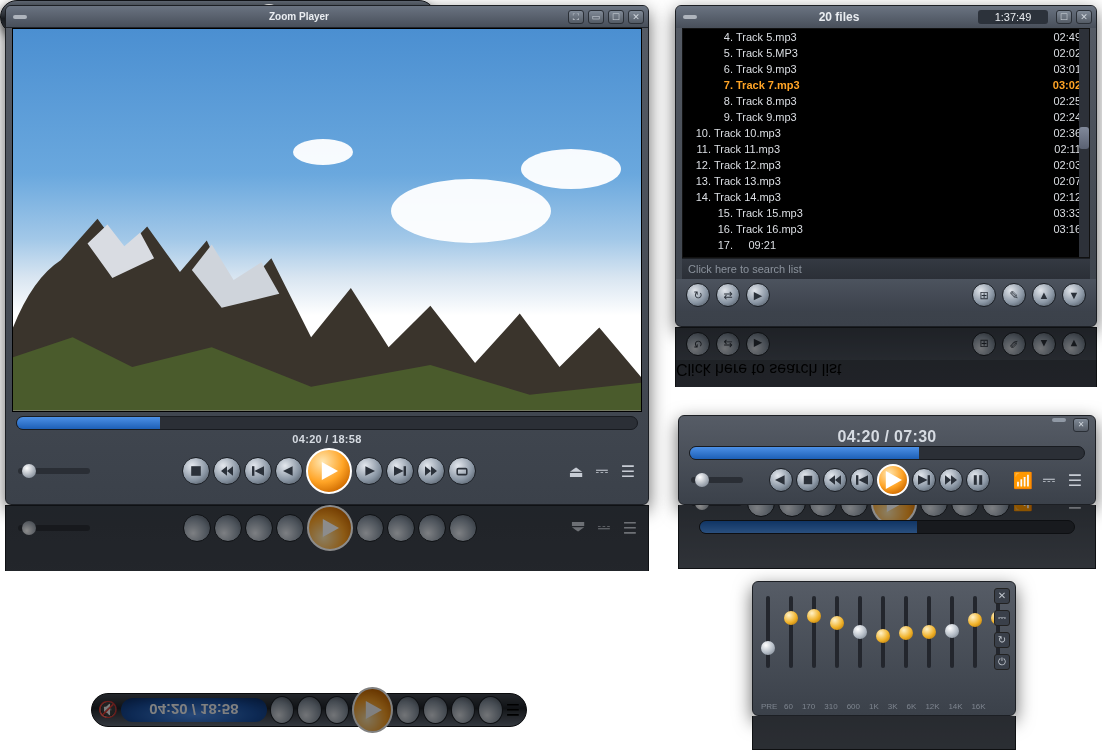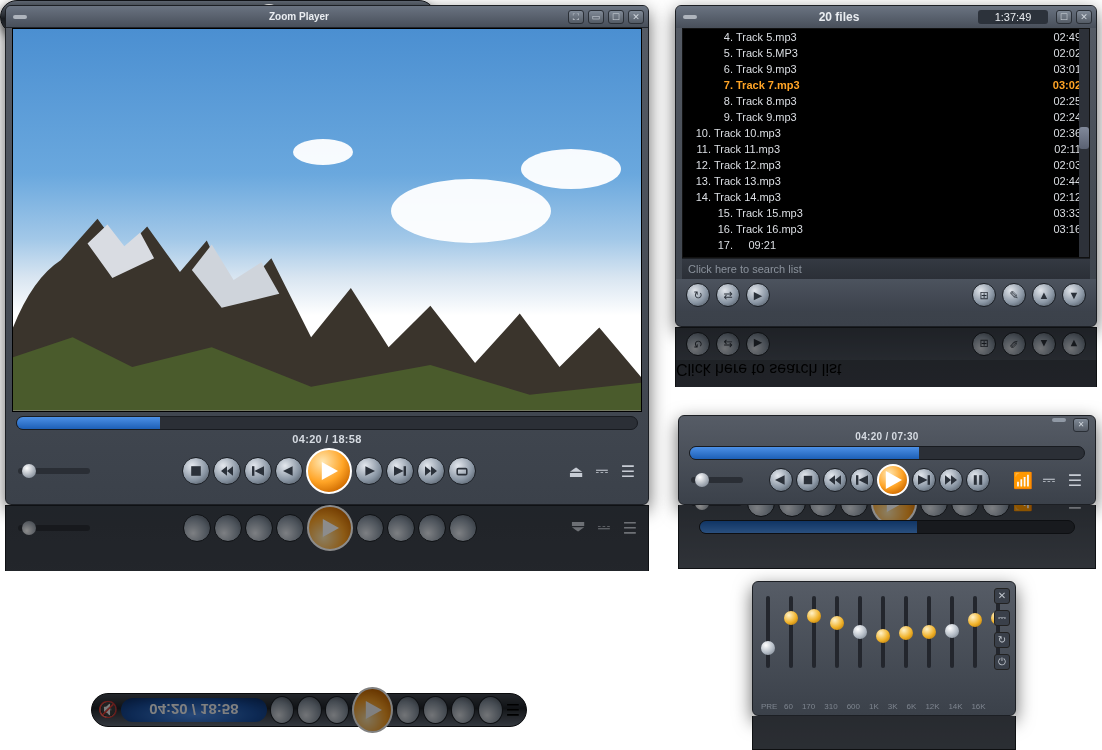--- a/index.html
+++ b/index.html
@@ -54,21 +54,21 @@
   #pl .search{margin:0 6px;padding:4px 6px;color:#8b929c;font-size:11px;background:linear-gradient(#343942,#2b2f37);border-top:1px solid #1c1f24;}
   #pl .scrollbar{position:absolute;right:0;top:0;width:10px;height:100%;background:#2d3139;}
   #pl .scroll-thumb{position:absolute;right:0;width:10px;height:22px;top:98px;background:linear-gradient(#81899a,#5a6172);border-radius:3px;}
   .pl-ctlrow{height:32px;display:flex;align-items:center;padding:0 10px;gap:6px;background:linear-gradient(#4c535e,#3c424c);}
   .pl-btn{width:24px;height:24px;border-radius:50%;background:radial-gradient(circle at 35% 30%,#e0e4ea,#8a96a4 58%,#414953);border:1px solid #1b1f25;display:flex;align-items:center;justify-content:center;font-size:11px;color:#2b313a;cursor:pointer;}
   .pl-spacer{flex:1;}
   #pl-refl{position:absolute;left:675px;top:327px;width:422px;height:60px;transform:scaleY(-1);filter:brightness(.5);overflow:hidden;pointer-events:none;}
 
   
   #au{left:678px;top:415px;width:418px;height:90px;}
-  #au .timebar{height:14px;font-size:10px;}
+  #au .timebar{height:14px;font-size:16px;}
   #au .small .ctl{width:24px;height:24px;}
   #au .small .play{width:32px;height:32px;}
   #au .controlrow{height:40px;}
   #au-refl{position:absolute;left:678px;top:505px;width:418px;height:64px;transform:scaleY(-1);filter:brightness(.55);overflow:hidden;pointer-events:none;}
 
   
   #eq{left:752px;top:581px;width:264px;height:135px;}
   #eq .eq-body{position:relative;height:100%;padding:8px 30px 22px 8px;display:flex;gap:9px;}
   #eq .band{width:14px;height:100%;position:relative;}
   #eq .track{position:absolute;left:50%;transform:translateX(-50%);width:4px;height:72px;top:6px;background:#23262d;border-radius:2px;}
@@ -262,21 +262,21 @@
           <span class="dur">02:11</span>
         </div>
         <div class="row">
           <span class="idx">12.</span>
           <span class="name">Track 12.mp3</span>
           <span class="dur">02:03</span>
         </div>
         <div class="row">
           <span class="idx">13.</span>
           <span class="name">Track 13.mp3</span>
-          <span class="dur">02:44</span>
+          <span class="dur">02:07</span>
         </div>
         <div class="row">
           <span class="idx">14.</span>
           <span class="name">Track 14.mp3</span>
           <span class="dur">02:12</span>
         </div>
         <div class="row indent">
           <span class="idx">15.</span>
           <span class="name">Track 15.mp3</span>
           <span class="dur">03:33</span>

